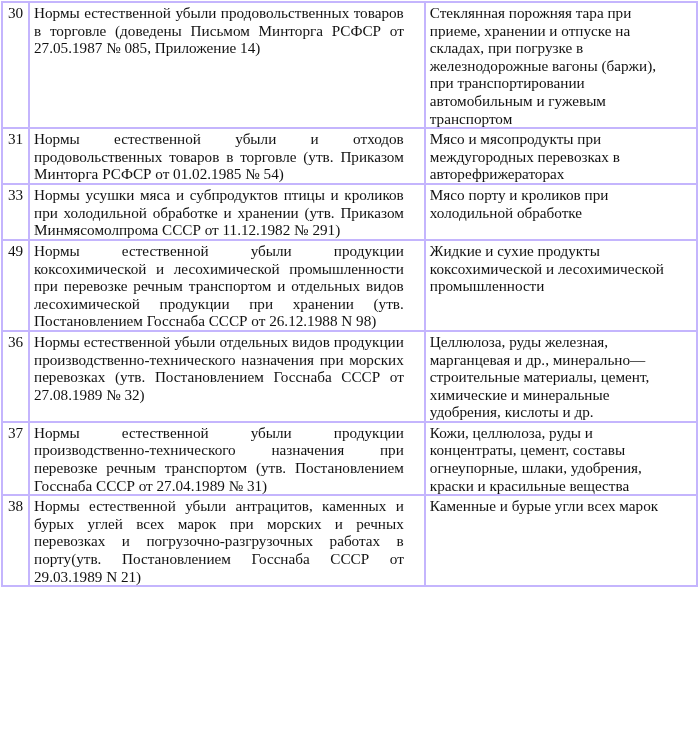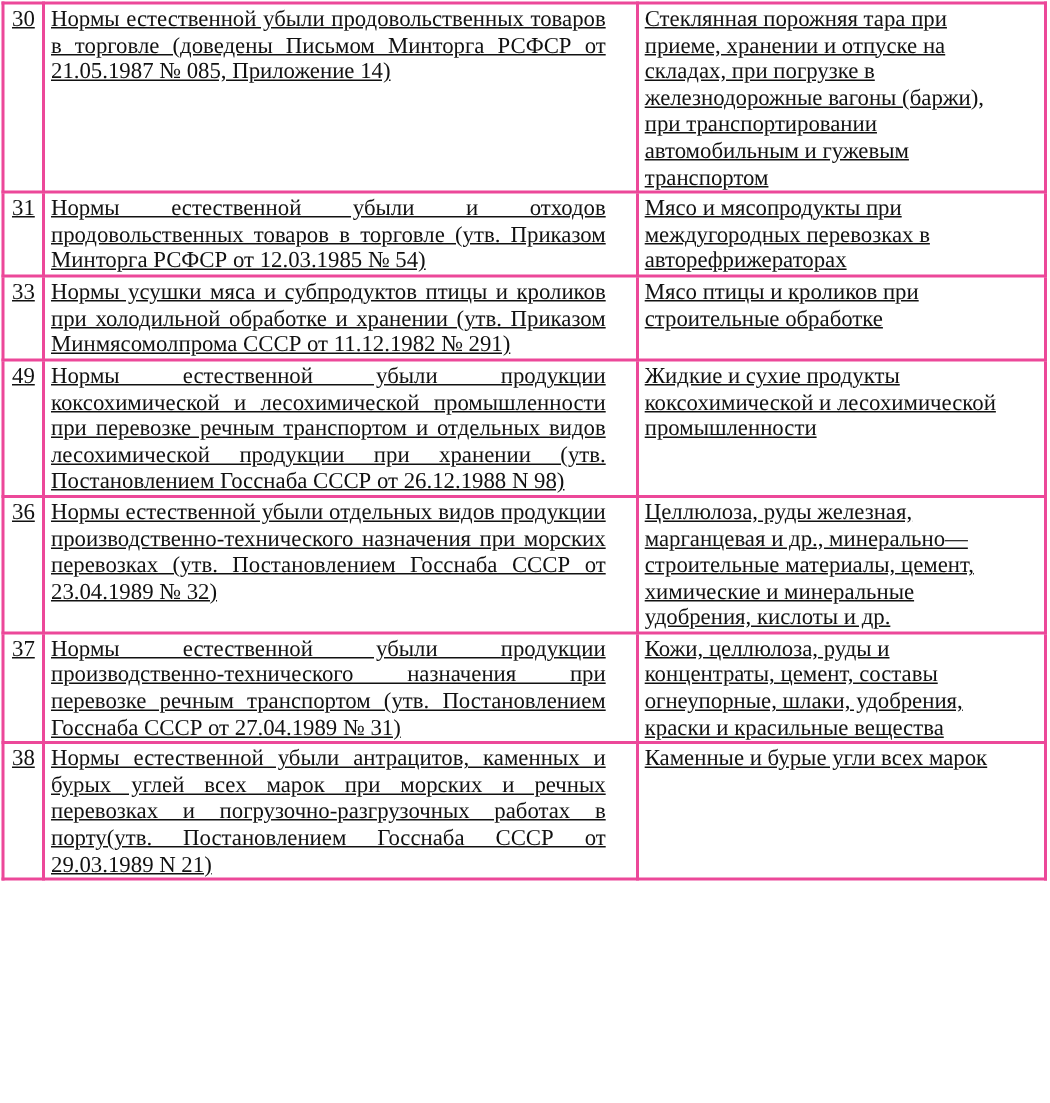--- a/index.html
+++ b/index.html
@@ -19,24 +19,23 @@
     top: 1px;
     width: 697px;
     border-collapse: collapse;
     table-layout: fixed;
     font-family: "Liberation Serif", "DejaVu Serif", serif;
     font-size: 15.2px;
     line-height: 17.6px;
     color: #111111;
   }
   .doc-table td {
-    border: 2px solid #ec4899;
+    border: 2px solid #c4b5fd;
     vertical-align: top;
     padding: 1px 20px 0 4px;
-    text-decoration: underline;
   }
   .col-num { width: 26px; }
   .col-name { width: 381px; }
   .col-goods { width: 262px; }
   td.num-cell {
     text-align: left;
     padding-left: 5px;
   }
   td.name-cell {
     text-align: justify;
@@ -61,41 +60,41 @@
 
 <table class="doc-table">
   <colgroup>
     <col class="col-num">
     <col class="col-name">
     <col class="col-goods">
   </colgroup>
   <tbody>
     <tr class="r30">
       <td class="num-cell">30</td>
-      <td class="name-cell">Нормы естественной убыли продовольственных товаров в торговле (доведены Письмом Минторга РСФСР от 21.05.1987 № 085, Приложение 14)</td>
+      <td class="name-cell">Нормы естественной убыли продовольственных товаров в торговле (доведены Письмом Минторга РСФСР от 27.05.1987 № 085, Приложение 14)</td>
       <td class="goods-cell">Стеклянная порожняя тара при приеме, хранении и отпуске на складах, при погрузке в железнодорожные вагоны (баржи), при транспортировании автомобильным и гужевым транспортом</td>
     </tr>
     <tr class="r31">
       <td class="num-cell">31</td>
-      <td class="name-cell">Нормы естественной убыли и отходов продовольственных товаров в торговле (утв. Приказом Минторга РСФСР от 12.03.1985 № 54)</td>
+      <td class="name-cell">Нормы естественной убыли и отходов продовольственных товаров в торговле (утв. Приказом Минторга РСФСР от 01.02.1985 № 54)</td>
       <td class="goods-cell">Мясо и мясопродукты при междугородных перевозках в авторефрижераторах</td>
     </tr>
     <tr class="r33">
       <td class="num-cell">33</td>
       <td class="name-cell">Нормы усушки мяса и субпродуктов птицы и кроликов при холодильной обработке и хранении (утв. Приказом Минмясомолпрома СССР от 11.12.1982 № 291)</td>
-      <td class="goods-cell">Мясо птицы и кроликов при строительные обработке</td>
+      <td class="goods-cell">Мясо порту и кроликов при холодильной обработке</td>
     </tr>
     <tr class="r34">
       <td class="num-cell">49</td>
       <td class="name-cell">Нормы естественной убыли продукции коксохимической и лесохимической промышленности при перевозке речным транспортом и отдельных видов лесохимической продукции при хранении (утв. Постановлением Госснаба СССР от 26.12.1988 N 98)</td>
       <td class="goods-cell">Жидкие и сухие продукты коксохимической и лесохимической промышленности</td>
     </tr>
     <tr class="r36">
       <td class="num-cell">36</td>
-      <td class="name-cell">Нормы естественной убыли отдельных видов продукции производственно-технического назначения при морских перевозках (утв. Постановлением Госснаба СССР от 23.04.1989 № 32)</td>
+      <td class="name-cell">Нормы естественной убыли отдельных видов продукции производственно-технического назначения при морских перевозках (утв. Постановлением Госснаба СССР от 27.08.1989 № 32)</td>
       <td class="goods-cell">Целлюлоза, руды железная, марганцевая и др., минерально—строительные материалы, цемент, химические и минеральные удобрения, кислоты и др.</td>
     </tr>
     <tr class="r37">
       <td class="num-cell">37</td>
       <td class="name-cell">Нормы естественной убыли продукции производственно-технического назначения при перевозке речным транспортом (утв. Постановлением Госснаба СССР от 27.04.1989 № 31)</td>
       <td class="goods-cell">Кожи, целлюлоза, руды и концентраты, цемент, составы огнеупорные, шлаки, удобрения, краски и красильные вещества</td>
     </tr>
     <tr class="r38">
       <td class="num-cell">38</td>
       <td class="name-cell">Нормы естественной убыли антрацитов, каменных и бурых углей всех марок при морских и речных перевозках и погрузочно-разгрузочных работах в порту(утв. Постановлением Госснаба СССР от 29.03.1989 N 21)</td>

